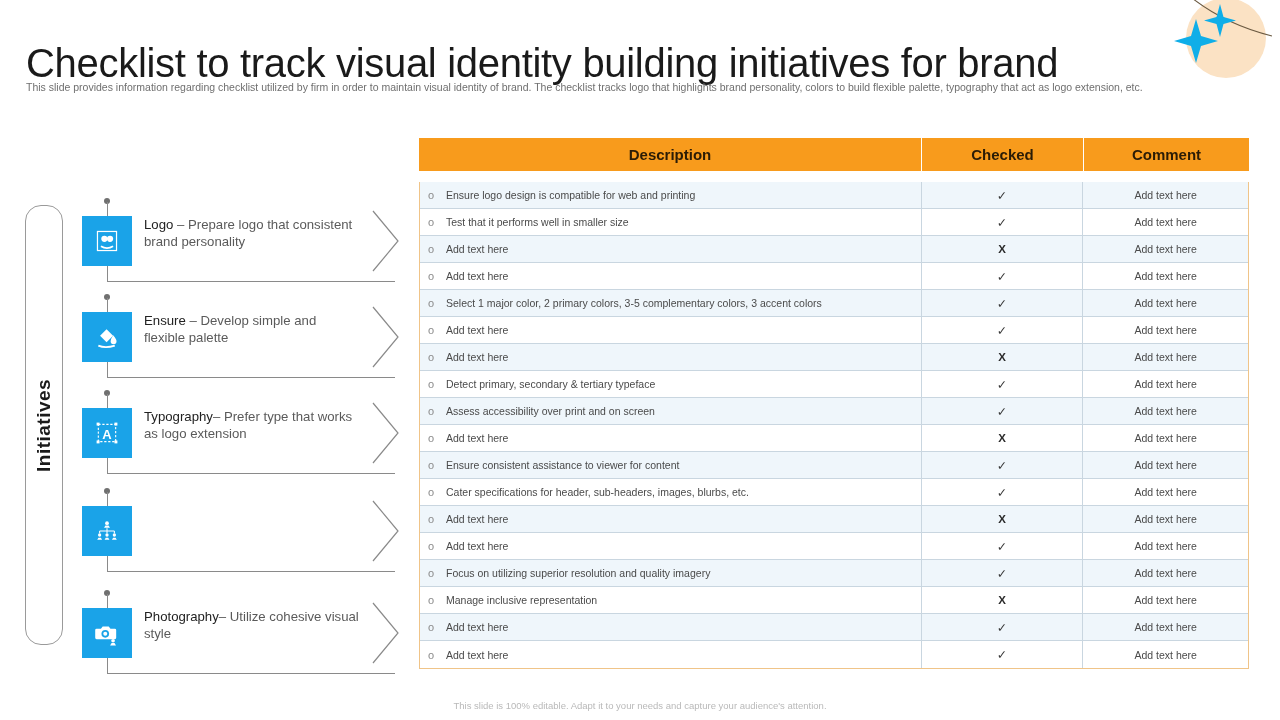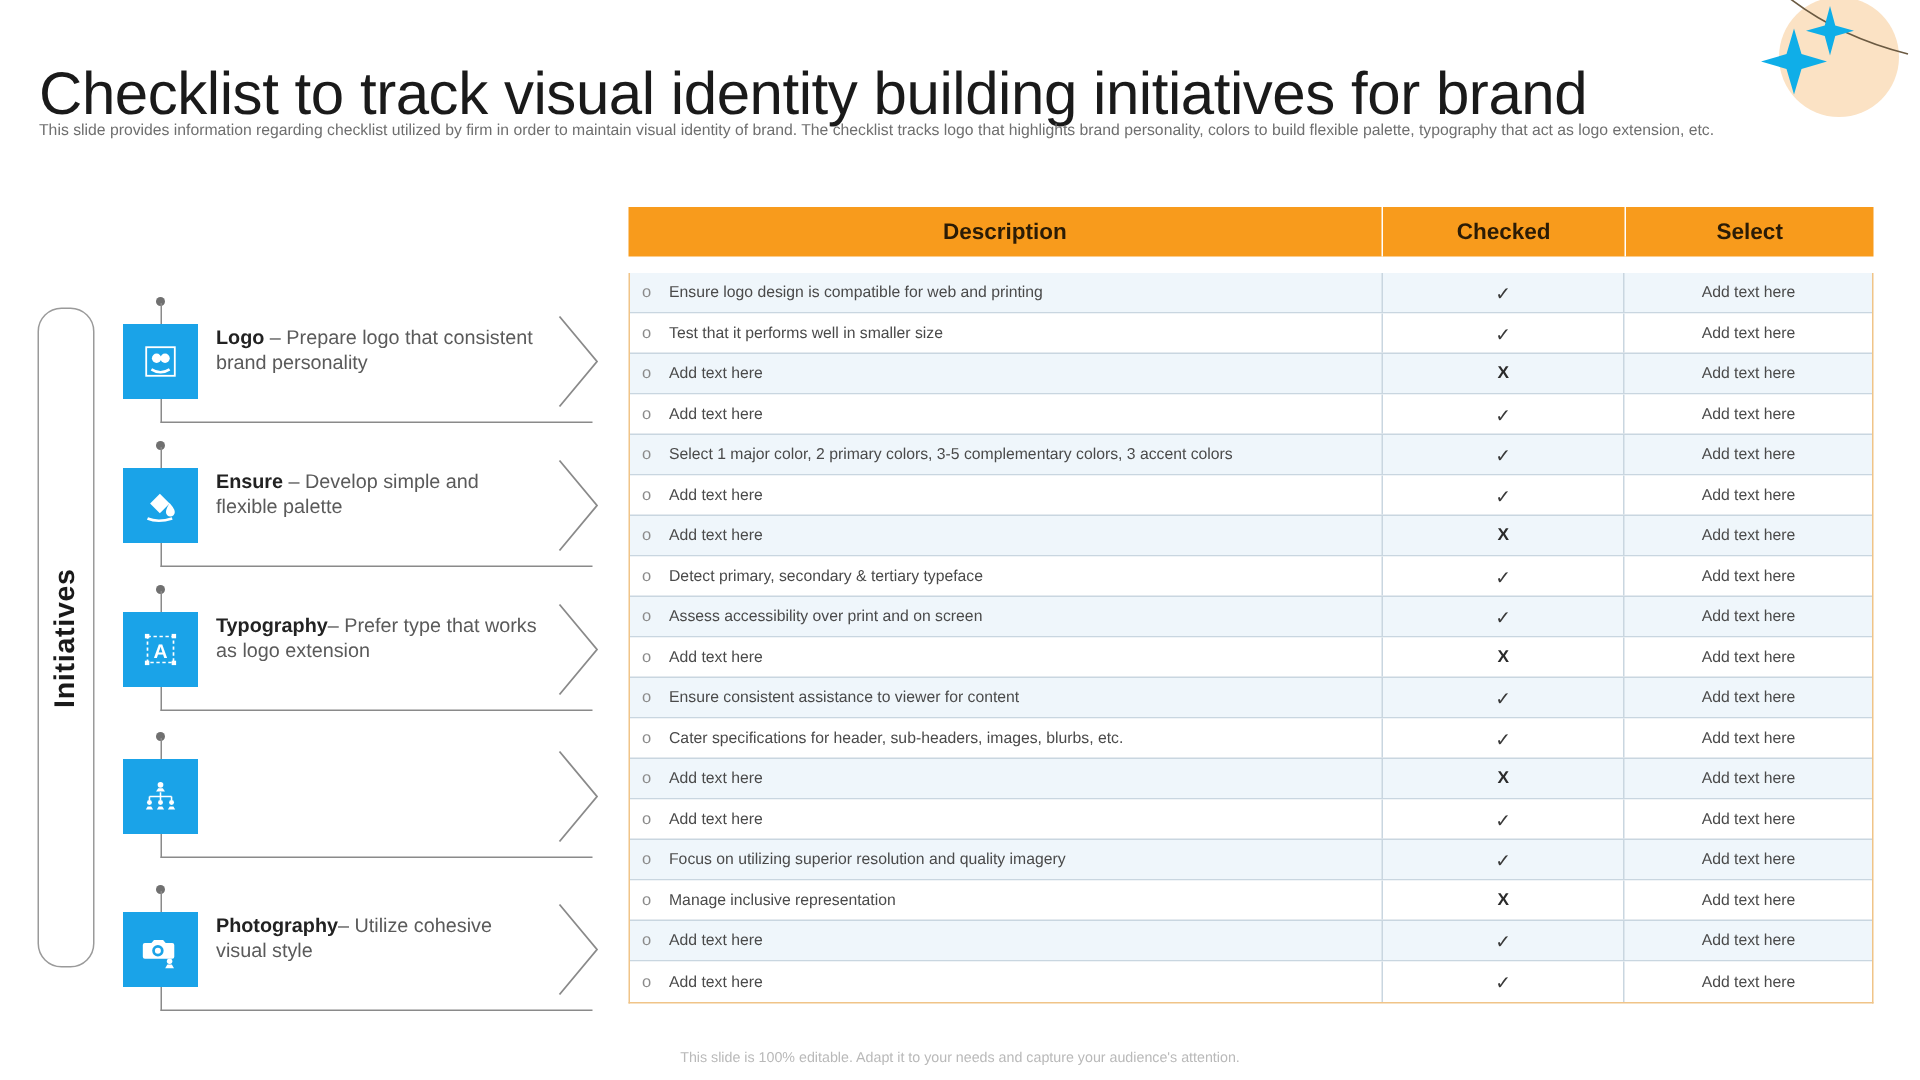--- a/index.html
+++ b/index.html
@@ -58,21 +58,21 @@
   .step-elbow-v {
     position: absolute; left: 26.5px; top: 70px; width: 1.2px; height: 16px; background: #8a8a8a;
   }
   .step-elbow-h {
     position: absolute; left: 26.5px; top: 85px; height: 1.2px; width: 288px; background: #8a8a8a;
   }
   .step-text {
     position: absolute; left: 64px; top: 20px; width: 215px;
     font-size: 13.2px; color: #5a5a5a; line-height: 1.32;
   }
-  .step-text b { color: #222; font-weight: 700; }
+  .step-text b { color: #222; font-weight: 400; }
   .chev { position: absolute; right: 0px; top: 14px; width: 28px; height: 62px; }
 
   
   .table { position: absolute; left: 409px; top: 138px; width: 840px; padding-left: 10px; }
   .thead { display: flex; height: 33px; }
   .th {
     background: #F89B1C; color: #2b1c06;
     font-size: 15px; font-weight: 700;
     display: flex; align-items: center; justify-content: center;
     border-right: 1.5px solid #ffffff;
@@ -221,21 +221,21 @@
           <path d="M1 1 L26 31 L1 61" stroke="#8a8a8a" stroke-width="1.2" fill="none"></path>
         </svg>
         <div class="step-text"><b>Photography</b><span>– Utilize cohesive visual style</span></div>
       </div>
     </div>
 
   <div class="table">
     <div class="thead">
       <div class="th c1">Description</div>
       <div class="th c2">Checked</div>
-      <div class="th c3">Select</div>
+      <div class="th c3">Comment</div>
     </div>
     <div class="tbody" id="tbody">
         <div class="tr alt">
           <div class="td c1">
             <span class="bullet">o</span>
             <span class="desc-txt">Ensure logo design is compatible for web and printing</span>
           </div>
           <div class="td c2">
             <span class="mark-check">✓</span>
           </div>

